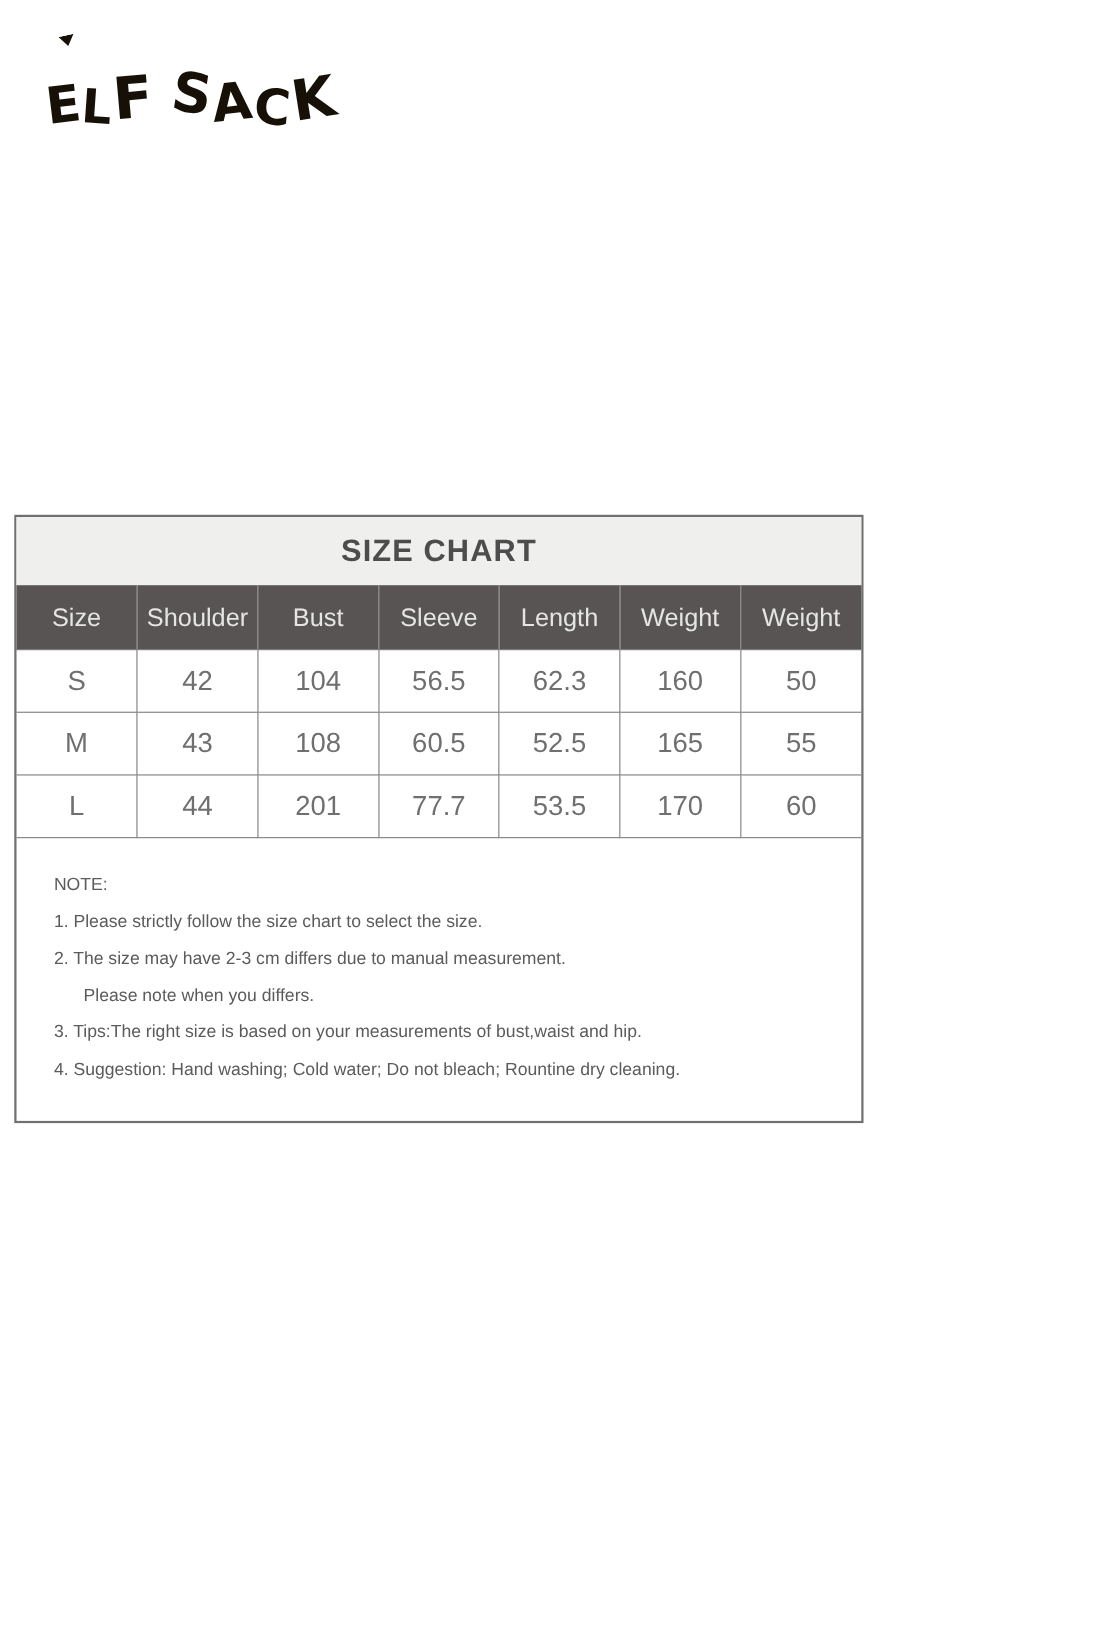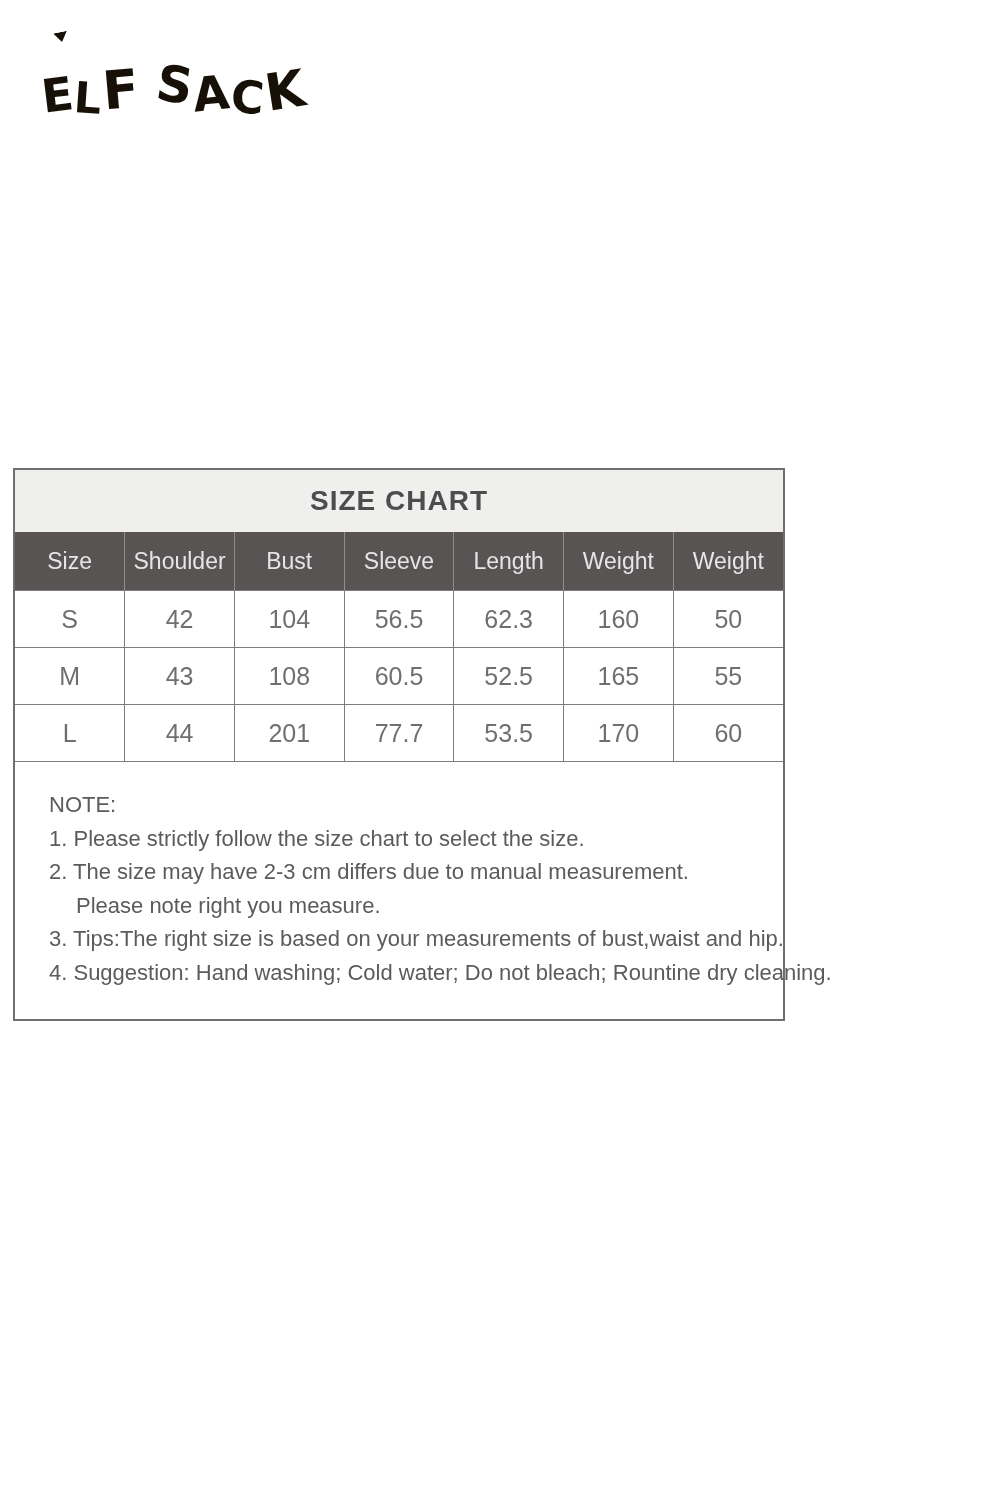--- a/index.html
+++ b/index.html
@@ -50,21 +50,21 @@
     height: 54px; text-align: center; vertical-align: middle;
     color: #6f6f6f; font-size: 25px;
     border: 1px solid #7d7d7d;
   }
   table.size-table td:first-child { border-left: none; }
   table.size-table td:last-child { border-right: none; }
 
   
   .note {
     padding: 26px 34px 30px 34px; color: #5b5b5b;
-    font-size: 22px; line-height: 33.5px;
+    font-size: 16px; line-height: 33.5px;
   }
   .note-line { white-space: nowrap; }
   .note-line.indent { padding-left: 27px; }
 </style>
 </head>
 <body>
 
 <div class="logo">
   <span class="logo-accent"></span>
   <span class="lt1">E</span>
@@ -119,17 +119,17 @@
         <td>170</td>
         <td>60</td>
       </tr>
     </tbody>
   </table>
 
   <div class="note">
     <div class="note-line">NOTE:</div>
     <div class="note-line">1. Please strictly follow the size chart to select the size.</div>
     <div class="note-line">2. The size may have 2-3 cm differs due to manual measurement.</div>
-    <div class="note-line indent">Please note right you measure.</div>
+    <div class="note-line indent">Please note when you differs.</div>
     <div class="note-line">3. Tips:The right size is based on your measurements of bust,waist and hip.</div>
     <div class="note-line">4. Suggestion: Hand washing; Cold water; Do not bleach; Rountine dry cleaning.</div>
   </div>
 </div>
 
 </body></html>

